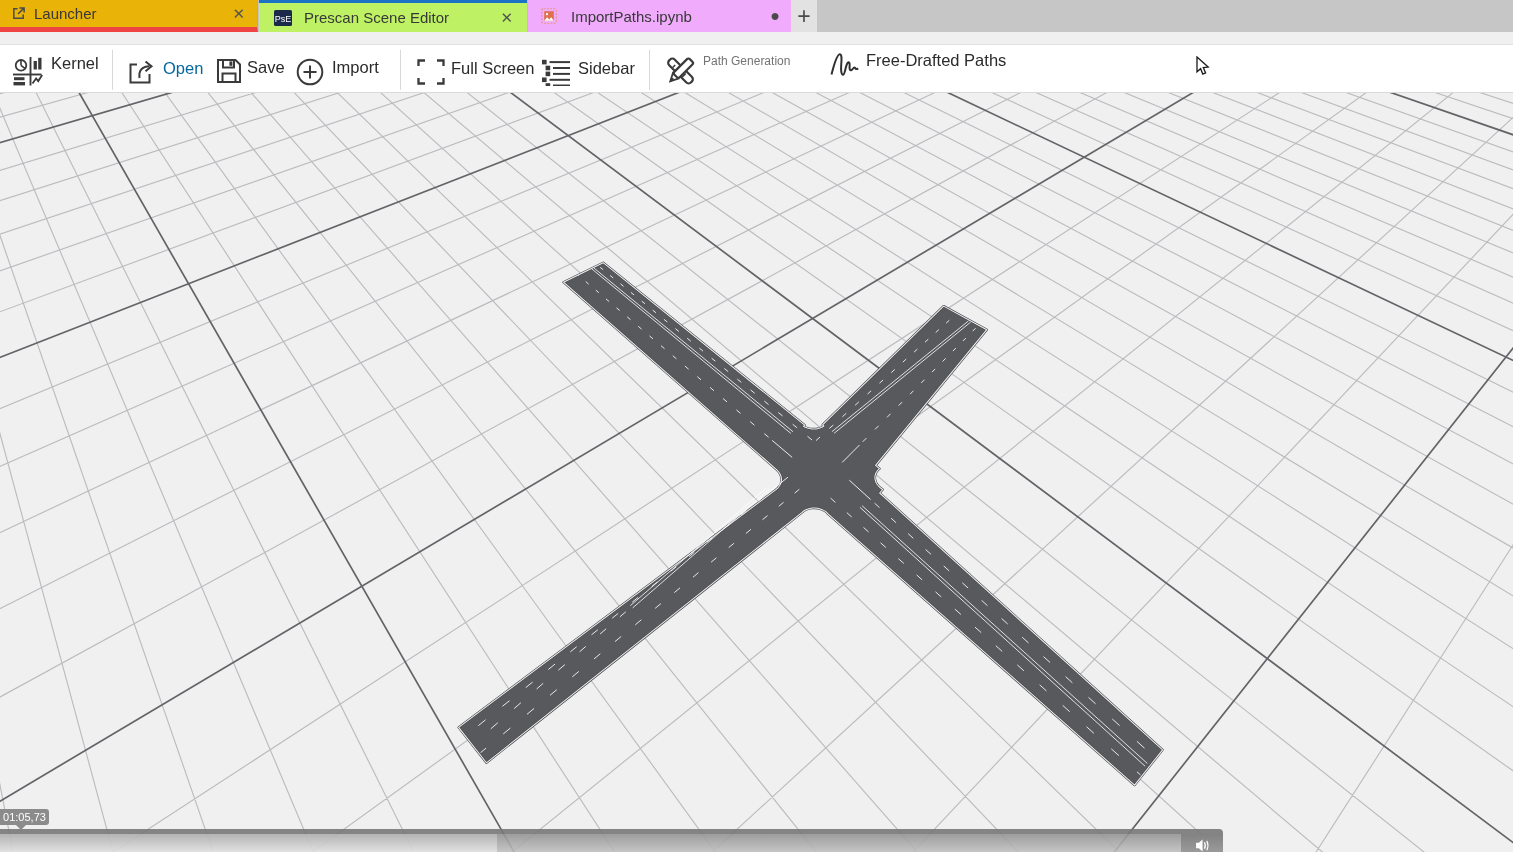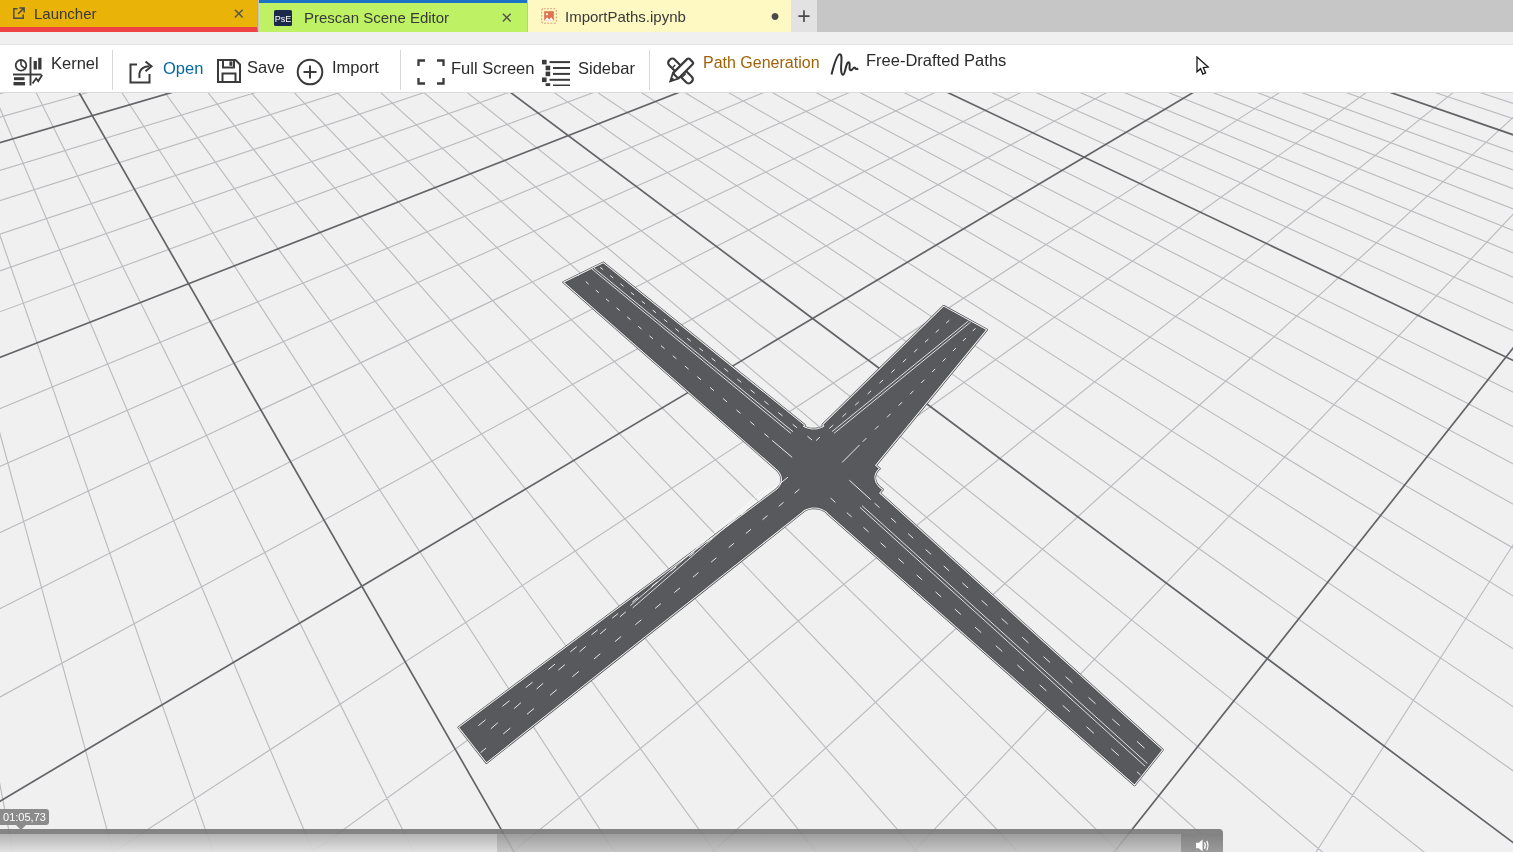--- a/index.html
+++ b/index.html
@@ -4,21 +4,21 @@
 <style>
 * { margin:0; padding:0; box-sizing:border-box; }
 html,body { width:1513px; height:852px; overflow:hidden; font-family:"Liberation Sans", sans-serif; }
 #page { position:relative; width:1513px; height:852px; background:#f0f0f0; }
 
 
 #tabbar { position:absolute; left:0; top:0; width:1513px; height:32px; background:#c6c6c6; }
 .tab { position:absolute; top:0; height:32px; display:flex; align-items:center; }
 #tab1 { left:0; width:258px; background:#eab308; border-right:1px solid #ababab; border-bottom:5px solid #ef4444; }
 #tab2 { left:259px; width:268px; background:#bef264; border-top:3.5px solid #1c72c4; }
-#tab3 { left:527px; width:264px; background:#fef9c3; border-left:1px solid #c0c0c0;}
+#tab3 { left:527px; width:264px; background:#f0abfc; border-left:1px solid #c0c0c0;gap:6px;}
 #plusbtn { position:absolute; left:791px; top:0; width:26px; height:32px; background:#e2e2e2; color:#4a4a4a; font-size:23px; display:flex; align-items:center; justify-content:center; font-weight:300;}
 .tab .title { font-size:15px; color:#383838; white-space:nowrap; }
 .tab .closex { margin-left:auto; color:#555; font-size:15px; }
 
 #toolbar { position:absolute; left:0; top:44px; width:1513px; height:49px; background:#ffffff; border-top:1px solid #e2e2e2; border-bottom:1px solid #dadada; display:flex; align-items:center; }
 .titem { display:flex; align-items:flex-start; color:#2b2b2b; font-size:16px; }
 .tsep { width:1px; height:40px; background:#d8d8d8; }
 
 #canvas { position:absolute; left:0; top:93px; width:1513px; height:759px; background:#f0f0f0; }
 
@@ -279,21 +279,21 @@
         <g transform="rotate(-45 17 17)">
           <rect x="13" y="1.5" width="8" height="31" rx="3.5" fill="#fff" stroke="#3a3a3a" stroke-width="2.2"></rect>
           <path d="M14 9h3.5M14 13.5h5M14 18h3.5M14 22.5h5" stroke="#3a3a3a" stroke-width="1.6"></path>
         </g>
         <g transform="rotate(45 17 17)">
           <rect x="13.2" y="2" width="7.6" height="22" rx="2" fill="#fff" stroke="#3a3a3a" stroke-width="2.2"></rect>
           <path d="M13.2 24l3.8 7.5 3.8-7.5z" fill="#fff" stroke="#3a3a3a" stroke-width="1.8"></path>
           <path d="M15.5 28.2l1.5 3.3 1.5-3.3 -1.5-1.2z" fill="#3a3a3a" stroke="none"></path>
         </g>
       </svg>
-      <span style="margin-left:5px;font-size:16px;color:#a16207">Path Generation</span>
+      <span style="margin-left:5px;font-size:12px;color:#737373">Path Generation</span>
     </div>
     <div class="titem" style="position:absolute;left:830px;top:6px">
       <svg width="30" height="26" viewBox="0 0 30 26" fill="none" stroke="#2f2f2f" stroke-width="2">
         <path d="M1.5 23.5 C3.5 15.5 7 3.5 9.8 3.2 C12 3 11.6 9 11.2 14 C10.8 19.5 11.3 23.8 13 23.8 C15.2 23.8 15.3 14.5 17.8 11.8 C19.3 10.2 19.9 12.6 19.6 15.2 C19.3 17.8 19.9 19.6 21.2 19.3 C22.8 18.9 23.2 16.2 24.6 16.4 C25.8 16.6 25.2 19.4 28.2 17.4"></path>
       </svg>
       <span style="margin-left:6px;font-size:16.5px;color:#2b2b2b">Free-Drafted Paths</span>
     </div>
 
   </div>
 

